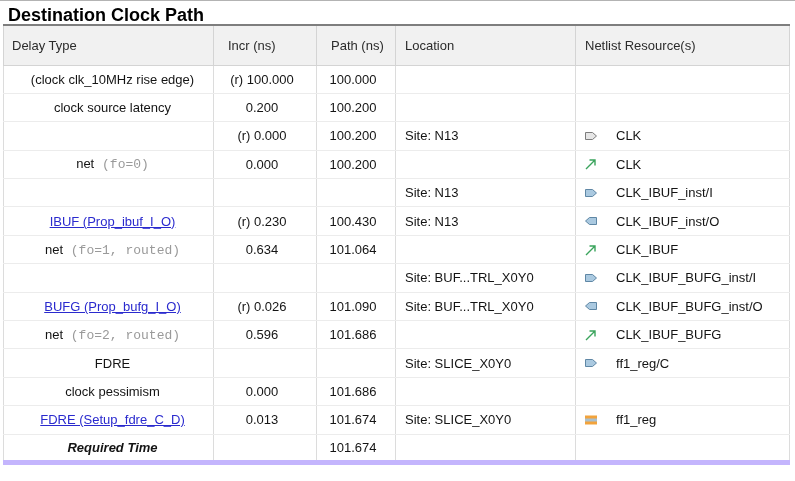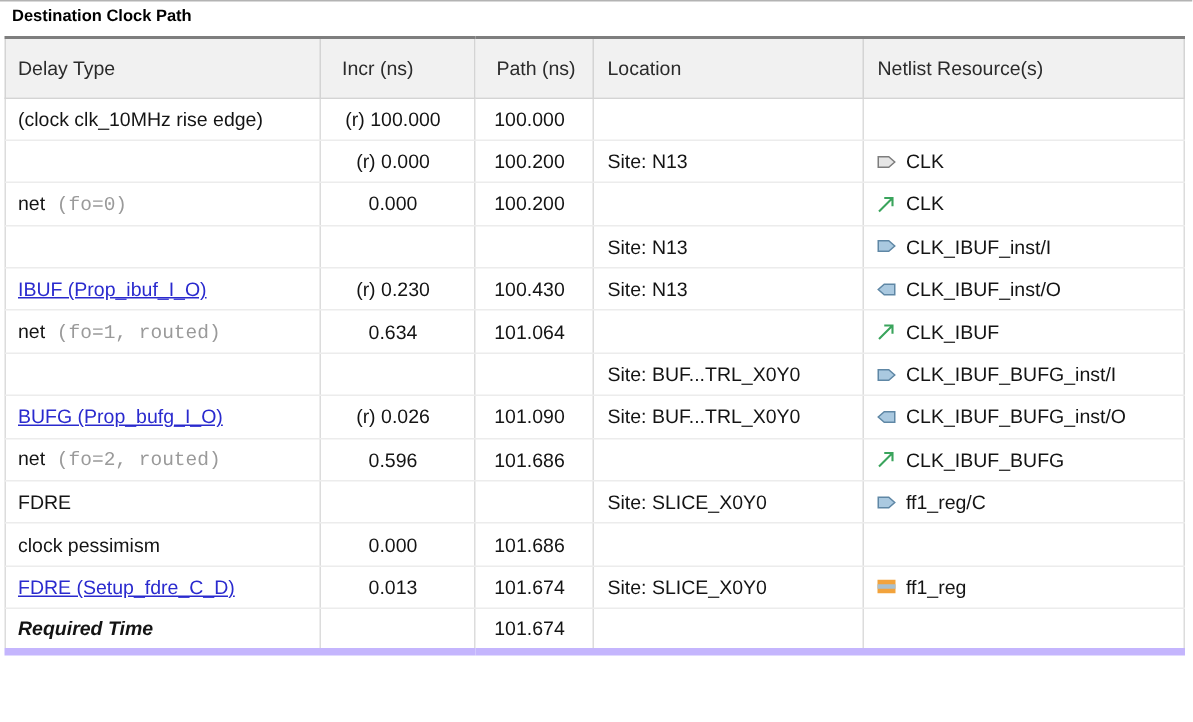--- a/index.html
+++ b/index.html
@@ -1,39 +1,39 @@
 <!DOCTYPE html>
 <html><head>
 <meta charset="utf-8">
 <style>
   * { margin:0; padding:0; box-sizing:border-box; }
   html,body { width:795px; height:481px; background:#ffffff; overflow:hidden; }
   body { font-family:"Liberation Sans", sans-serif; font-size:13px; color:#111; }
   .topline { height:1px; background:#b3b3b3; }
-  .title { font-weight:bold; font-size:11px; color:#000; padding:4px 0 3px 8px; height:23px; }
+  .title { font-weight:bold; font-size:18px; color:#000; padding:4px 0 3px 8px; height:23px; }
   .tablewrap { margin-left:3px; width:786px; }
   table { border-collapse:collapse; table-layout:fixed; width:786px; }
   col.c1{width:210px;} col.c2{width:103px;} col.c3{width:79px;} col.c4{width:180px;} col.c5{width:214px;}
   thead th {
     background:#f1f1f1; font-weight:normal; color:#2b2b2b; text-align:left;
     height:40px; border-top:2px solid #7e7e7e; border-bottom:1px solid #d4d4d4;
     border-right:1px solid #d4d4d4; padding-left:9px; white-space:nowrap; overflow:hidden;
   }
   thead th:first-child { border-left:1px solid #d4d4d4; padding-left:8px; }
   thead th.num { padding-left:14px; }
   tbody td {
     height:28.4px; border-bottom:1px solid #ececec; border-right:1px solid #dcdcdc;
     padding-left:9px; white-space:nowrap; overflow:hidden; color:#141414;
     background:#fff; vertical-align:middle;
   }
-  tbody td:first-child { border-left:1px solid #dcdcdc; padding-left:8px; }
+  tbody td:first-child { border-left:1px solid #dcdcdc; padding-left:8px;text-align:center; }
   tbody tr:last-child td { border-bottom:5px solid #c4b5fd; }
   td.num { text-align:center; padding-right:6px; padding-left:0; }
   td.netcell { padding-left:8px; }
-  .netflex { display:flex; align-items:center; gap:6px; }
+  .netflex { display:flex; align-items:center; gap:18px; }
   .netflex svg { flex:0 0 auto; display:block; }
   a.cell-link { text-decoration:underline; cursor:pointer;margin-top:36px; }
   .gray { color:#9a9a9a;font-family:Liberation Mono, monospace; }
   .req { font-weight:bold; font-style:italic; }
 </style>
 </head>
 <body>
 
 <div class="topline"></div>
 <div class="title">Destination Clock Path</div>
@@ -58,20 +58,27 @@
     </thead>
     <tbody>
   <tr>
     <td><span>(clock clk_10MHz rise edge)</span></td>
     <td class="num">(r) 100.000</td>
     <td class="num">100.000</td>
     <td></td>
     <td class="netcell"></td>
   </tr>
 
+  <tr>
+    <td><span>clock source latency</span></td>
+    <td class="num">0.200</td>
+    <td class="num">100.200</td>
+    <td></td>
+    <td class="netcell"></td>
+  </tr>
 
   <tr>
     <td><span></span></td>
     <td class="num">(r) 0.000</td>
     <td class="num">100.200</td>
     <td>Site: N13</td>
     <td class="netcell">
             <span class="netflex">
               <span>
                 <svg width="14" height="14" viewBox="0 0 14 14">

